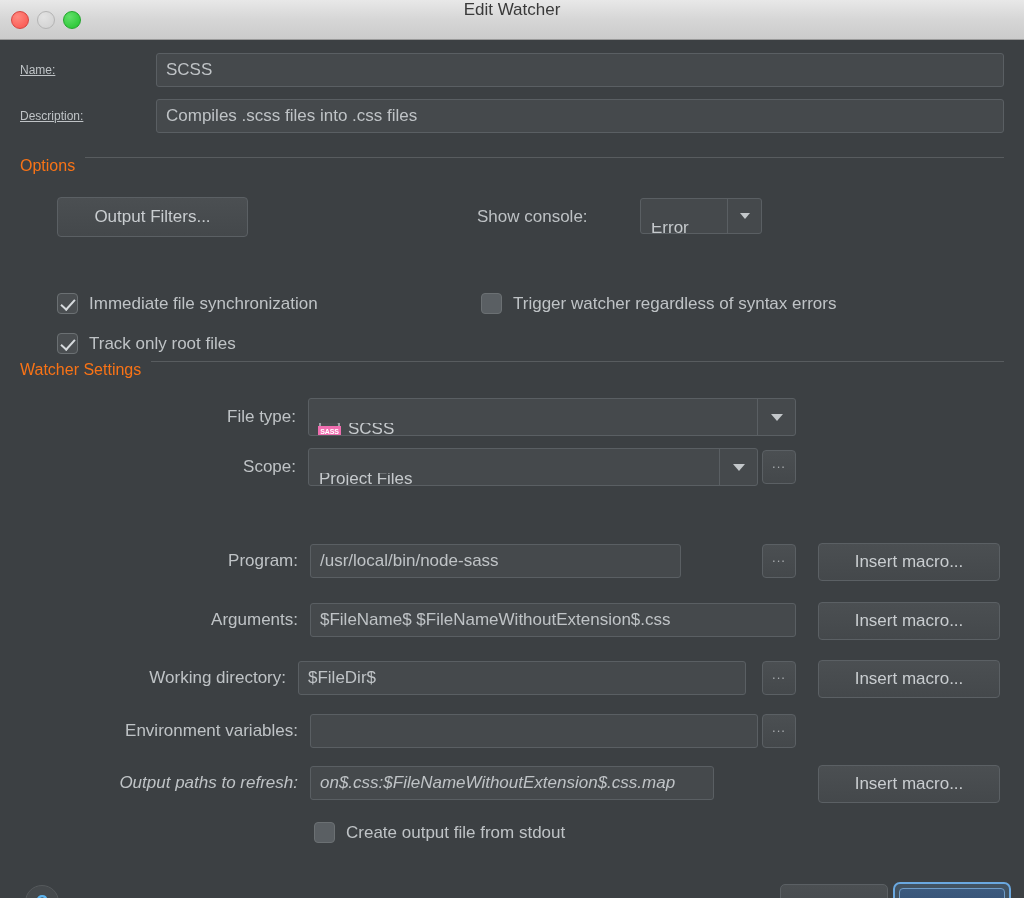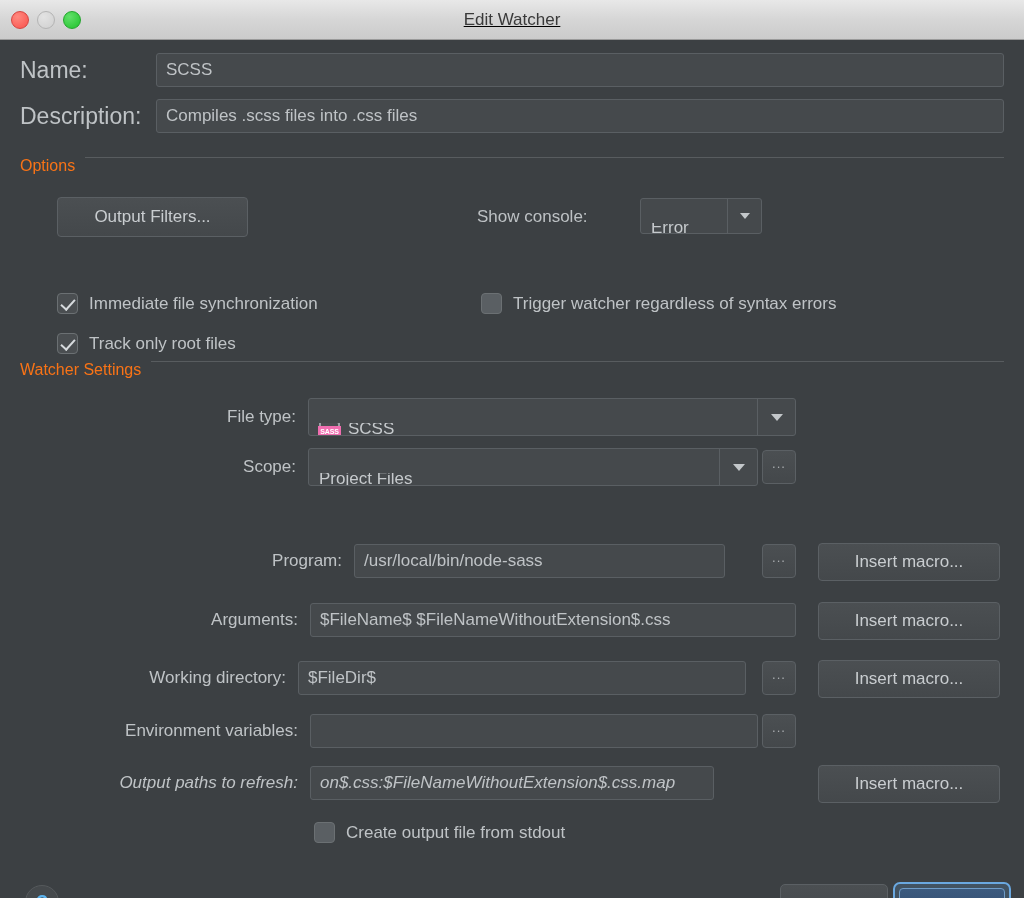--- a/index.html
+++ b/index.html
@@ -12,22 +12,20 @@
     font-family: "Liberation Sans", sans-serif;
   }
 
   
   .titlebar {
     position: relative;
     height: 40px;
     background: linear-gradient(to bottom, #e8e8e8 0%, #d6d6d6 50%, #cbcbcb 100%);
     border-bottom: 1px solid #9a9a9a;
     display: flex;
-    align-items: center;
-    text-decoration: underline;
   }
   .traffic {
     position: absolute;
     left: 11px;
     top: 50%;
     transform: translateY(-50%);
     display: flex;
     gap: 8px;
   }
   .light {
@@ -59,22 +57,23 @@
   .toprow {
     position: absolute;
     left: 20px;
     right: 20px;
     height: 34px;
     display: flex;
     align-items: center;
   }
   .toprow .lbl {
     width: 136px;
-    font-size: 23px;
+    font-size: 12px;
     color: #bfc3c6;
+    text-decoration: underline;
   }
   .field {
     background: #45494c;
     border: 1px solid #5a5f63;
     border-radius: 3px;
     height: 34px;
     line-height: 32px;
     padding: 0 9px;
     color: #bfc3c6;
     font-size: 17px;
@@ -351,21 +350,21 @@
 
   <div class="srow" style="left:308px; top:408px; width:450px;">
     <span class="lbl">Scope:</span>
     <div class="combo" style="width:450px;">
       <div class="value">Project Files</div>
       <div class="arrow"></div>
     </div>
   </div>
   <div class="abs btn btn-browse" style="left:762px; top:410px;">...</div>
 
-  <div class="srow" style="left:310px; top:504px; width:371px;margin-left:44px;">
+  <div class="srow" style="left:310px; top:504px; width:371px;">
     <span class="lbl">Program:</span>
     <div class="field" style="width:448px;">/usr/local/bin/node-sass</div>
   </div>
   <div class="abs btn btn-browse" style="left:762px; top:504px;">...</div>
   <div class="abs btn" style="left:818px; top:503px; width:182px; height:38px;">Insert macro...</div>
 
   <div class="srow" style="left:310px; top:563px; width:486px;">
     <span class="lbl">Arguments:</span>
     <div class="field" style="width:486px;">$FileName$ $FileNameWithoutExtension$.css</div>
   </div>

